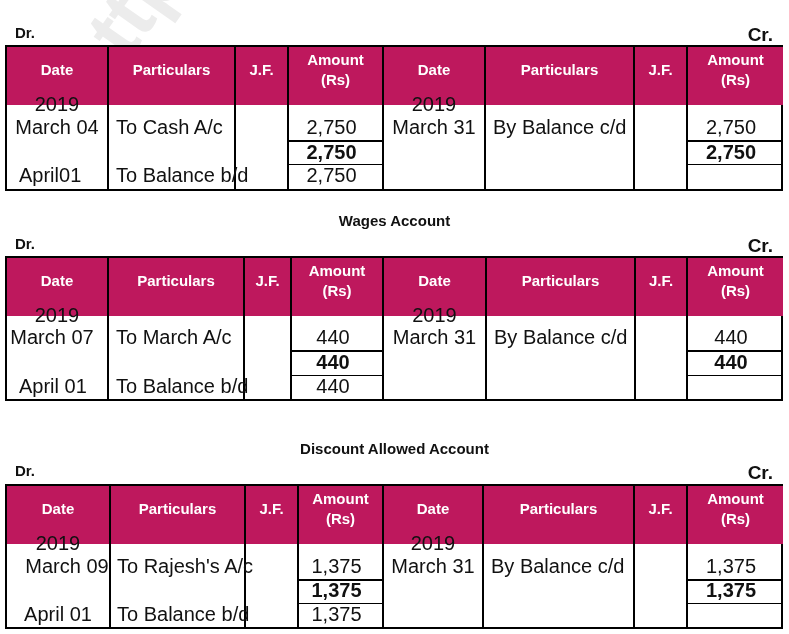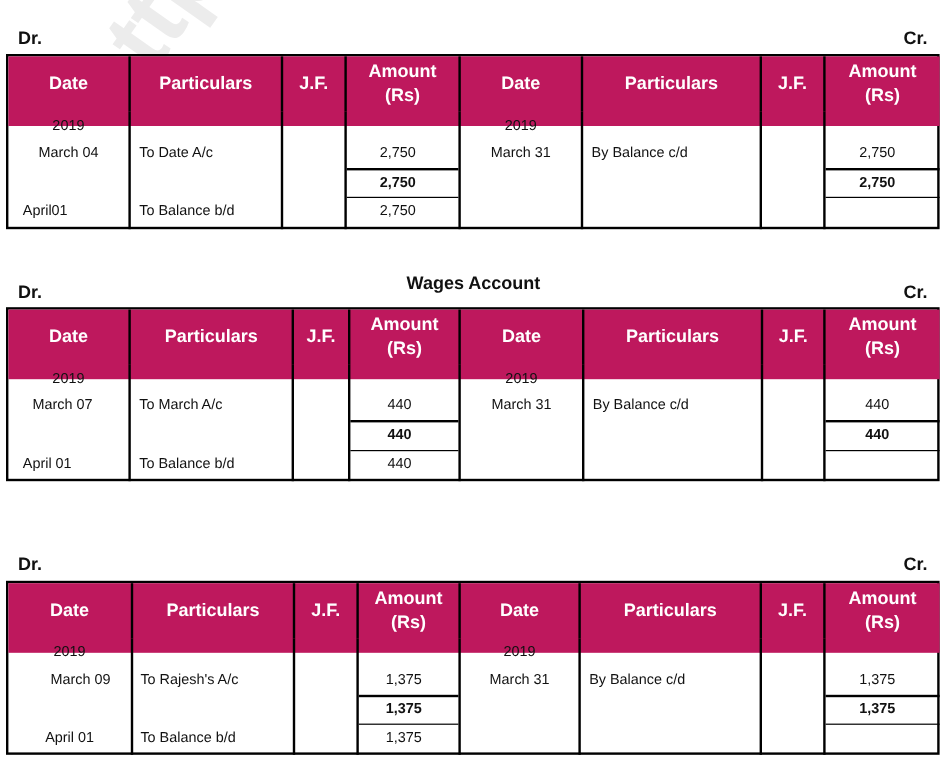--- a/index.html
+++ b/index.html
@@ -1,26 +1,26 @@
 <!DOCTYPE html>
 <html><head>
 <meta charset="utf-8">
 <style>
   html, body { margin:0; padding:0; background:#fff; }
   body { width:789px; height:634px; position:relative; overflow:hidden; font-family:"Liberation Sans", sans-serif; color:#111; }
   .title { position:absolute; left:0; width:789px; text-align:center; font-weight:bold; font-size:15px; }
   .dr { position:absolute; left:15px; font-weight:bold; font-size:15px; }
-  .cr { position:absolute; right:16px; font-weight:bold; font-size:15px; }
+  .cr { position:absolute; right:16px; font-weight:bold; font-size:19px; }
   .grid { position:absolute; left:5px; width:778px; border:2px solid #000; box-sizing:border-box; }
   .hdr { position:absolute; left:0; top:0; height:58px; background:#be185d; }
   .hcell { position:absolute; top:0; height:46px; display:flex; align-items:center; justify-content:center; text-align:center; color:#fff; font-weight:bold; font-size:15px; line-height:20px; border-right:2px solid #000; box-sizing:border-box; white-space:pre-line; }
   .vline { position:absolute; width:2px; background:#000; }
   .hline { position:absolute; height:1px; background:#000; }
   .hline.thick { height:2px; }
-  .txt { position:absolute; font-size:12px; line-height:18px; white-space:nowrap; }
+  .txt { position:absolute; font-size:20px; line-height:18px; white-space:nowrap; }
   .c { text-align:center; }
   .r { text-align:center; }
   .b { font-weight:bold; }
   .wm { position:absolute; left:40px; top:60px; font-size:80px; color:#ececec; font-weight:bold; transform:rotate(-55deg); transform-origin:left top; white-space:nowrap; pointer-events:none; z-index:0; }
   .layer { position:absolute; inset:0; z-index:1; }
 </style>
 </head>
 <body>
 
 <div class="wm">https://www.studies</div>
@@ -49,35 +49,35 @@
   <div class="vline" style="left:477px;top:46px;height:98px"></div>
   <div class="vline" style="left:626px;top:46px;height:98px"></div>
   <div class="vline" style="left:679px;top:46px;height:98px"></div>
   <div class="hline thick" style="left:282px;top:93px;width:93px"></div>
   <div class="hline" style="left:282px;top:117px;width:93px"></div>
   <div class="hline thick" style="left:681px;top:93px;width:95px"></div>
   <div class="hline" style="left:681px;top:117px;width:95px"></div>
 
   <div class="txt c" style="left:0;width:100px;top:48px">2019</div>
   <div class="txt c" style="left:0;width:100px;top:71px">March 04</div>
-  <div class="txt" style="left:109px;top:71px">To Date A/c</div>
+  <div class="txt" style="left:109px;top:71px">To Cash A/c</div>
   <div class="txt r" style="left:282px;width:85px;top:71px">2,750</div>
   <div class="txt r b" style="left:282px;width:85px;top:96px">2,750</div>
   <div class="txt" style="left:12px;top:119px">April01</div>
   <div class="txt" style="left:109px;top:119px">To Balance b/d</div>
   <div class="txt r" style="left:282px;width:85px;top:119px">2,750</div>
 
   <div class="txt c" style="left:377px;width:100px;top:48px">2019</div>
   <div class="txt c" style="left:377px;width:100px;top:71px">March 31</div>
   <div class="txt" style="left:486px;top:71px">By Balance c/d</div>
   <div class="txt r" style="left:681px;width:86px;top:71px">2,750</div>
   <div class="txt r b" style="left:681px;width:86px;top:96px">2,750</div>
 </div>
 
-<div class="title" style="top:228px">Wages Account</div>
+<div class="title" style="top:212px">Wages Account</div>
 <div class="dr" style="top:235px">Dr.</div>
 <div class="cr" style="top:235px">Cr.</div>
 <div class="grid" style="top:256px;height:145px;">
   <div class="hdr" style="width:776px">
     <div class="hcell" style="left:0;width:102px">Date</div>
     <div class="hcell" style="left:102px;width:136px">Particulars</div>
     <div class="hcell" style="left:238px;width:47px">J.F.</div>
     <div class="hcell" style="left:285px;width:92px">Amount
 (Rs)</div>
     <div class="hcell" style="left:377px;width:103px">Date</div>
@@ -107,20 +107,21 @@
   <div class="txt" style="left:109px;top:119px">To Balance b/d</div>
   <div class="txt r" style="left:285px;width:82px;top:119px">440</div>
 
   <div class="txt c" style="left:377px;width:101px;top:48px">2019</div>
   <div class="txt c" style="left:377px;width:101px;top:70px">March 31</div>
   <div class="txt" style="left:487px;top:70px">By Balance c/d</div>
   <div class="txt r" style="left:681px;width:86px;top:70px">440</div>
   <div class="txt r b" style="left:681px;width:86px;top:95px">440</div>
 </div>
 
+<div class="title" style="top:440px">Discount Allowed Account</div>
 <div class="dr" style="top:462px">Dr.</div>
 <div class="cr" style="top:462px">Cr.</div>
 <div class="grid" style="top:484px;height:145px;">
   <div class="hdr" style="width:776px">
     <div class="hcell" style="left:0;width:104px">Date</div>
     <div class="hcell" style="left:104px;width:135px">Particulars</div>
     <div class="hcell" style="left:239px;width:53px">J.F.</div>
     <div class="hcell" style="left:292px;width:85px">Amount
 (Rs)</div>
     <div class="hcell" style="left:377px;width:100px">Date</div>

